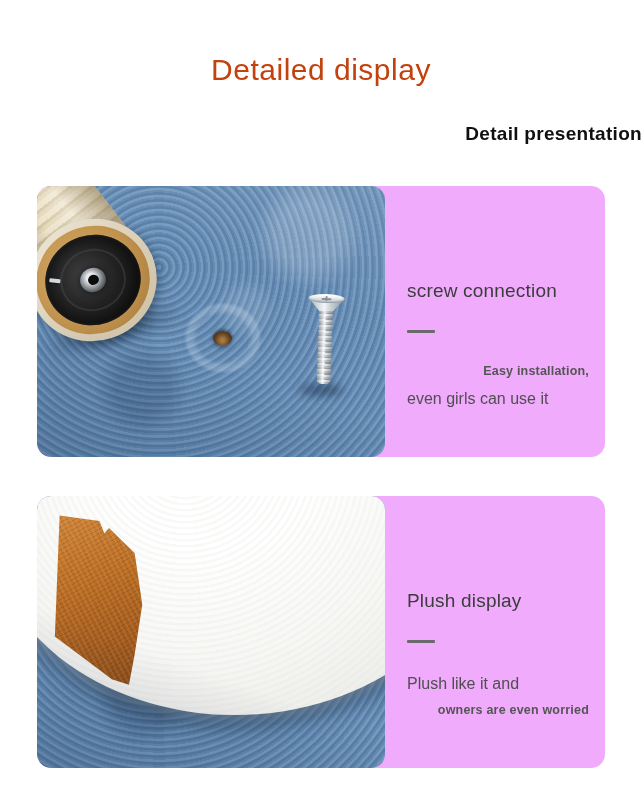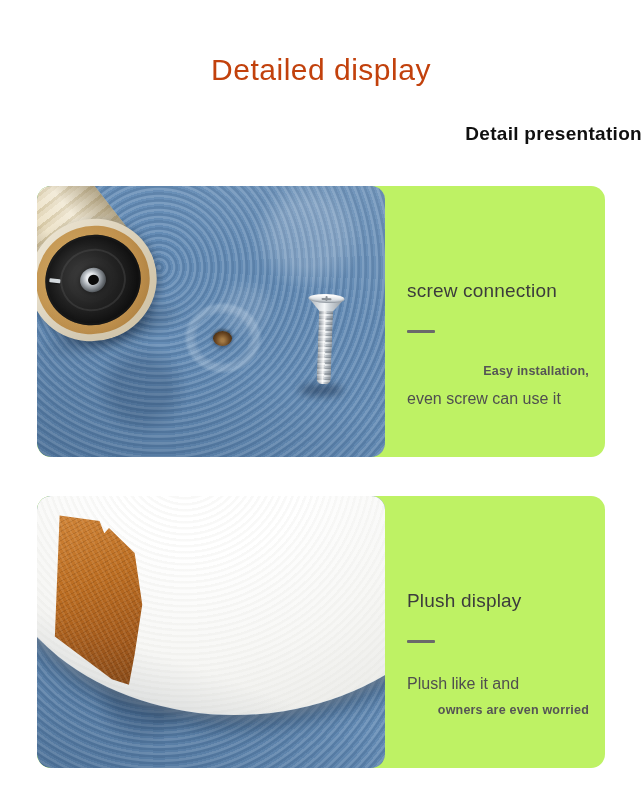--- a/index.html
+++ b/index.html
@@ -14,21 +14,21 @@
     font-size:30px;line-height:36px;font-weight:500;
     color:#c2410c;letter-spacing:.5px;
   }
   .page-subtitle{
     margin:34px 0 0 0;text-align:right;
     font-size:19px;line-height:23px;font-weight:700;
     color:#101010;letter-spacing:.3px;
   }
   
   .card{
-    width:568px;margin:0 37px;background:#bef264;
+    width:568px;margin:0 37px;background:#f0abfc;
     border-radius:14px;display:flex;overflow:hidden;
   }
   .card-1{height:271px;margin-top:41px;}
   .card-2{height:272px;margin-top:39px;}
   .photo{
     position:relative;width:348px;height:100%;flex:none;
     border-radius:14px;overflow:hidden;
   }
   .plush-blue{
     background-color:#6189b3;
@@ -198,21 +198,21 @@
       <div class="screw-cone"></div>
       <div class="screw-cap"></div>
       <div class="screw-shank"></div>
     </div>
     <div class="photo-shade"></div>
   </div>
   <div class="panel">
     <div class="panel-title">screw connection</div>
     <div class="panel-divider"></div>
     <div class="panel-line1 sub-small">Easy installation,</div>
-    <div class="panel-line2 sub-regular">even screw can use it</div>
+    <div class="panel-line2 sub-regular">even girls can use it</div>
   </div>
 </div>
 
 <div class="card card-2">
   <div class="photo plush-blue">
     <div class="plush-dome"></div>
     <div class="orange-patch"></div>
     <div class="photo-shade"></div>
   </div>
   <div class="panel">

